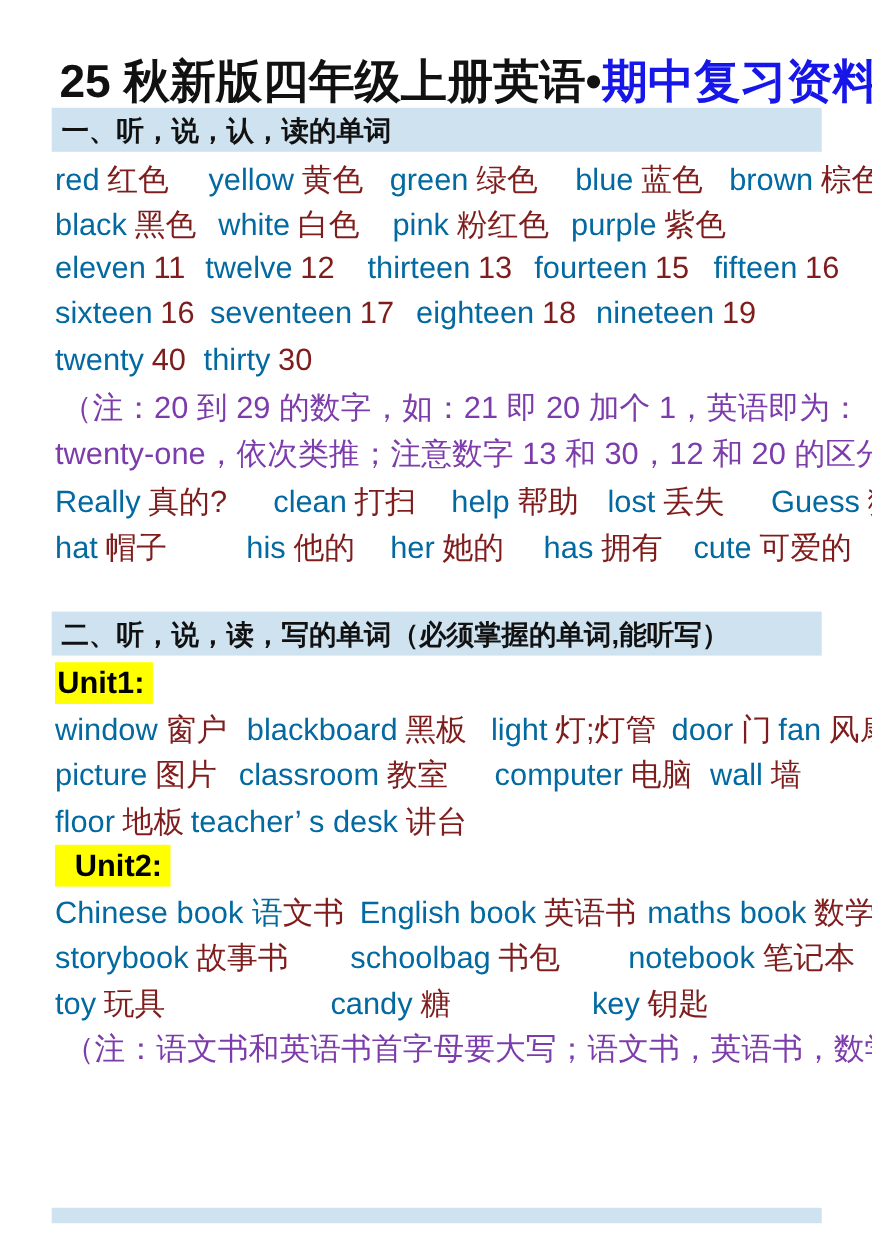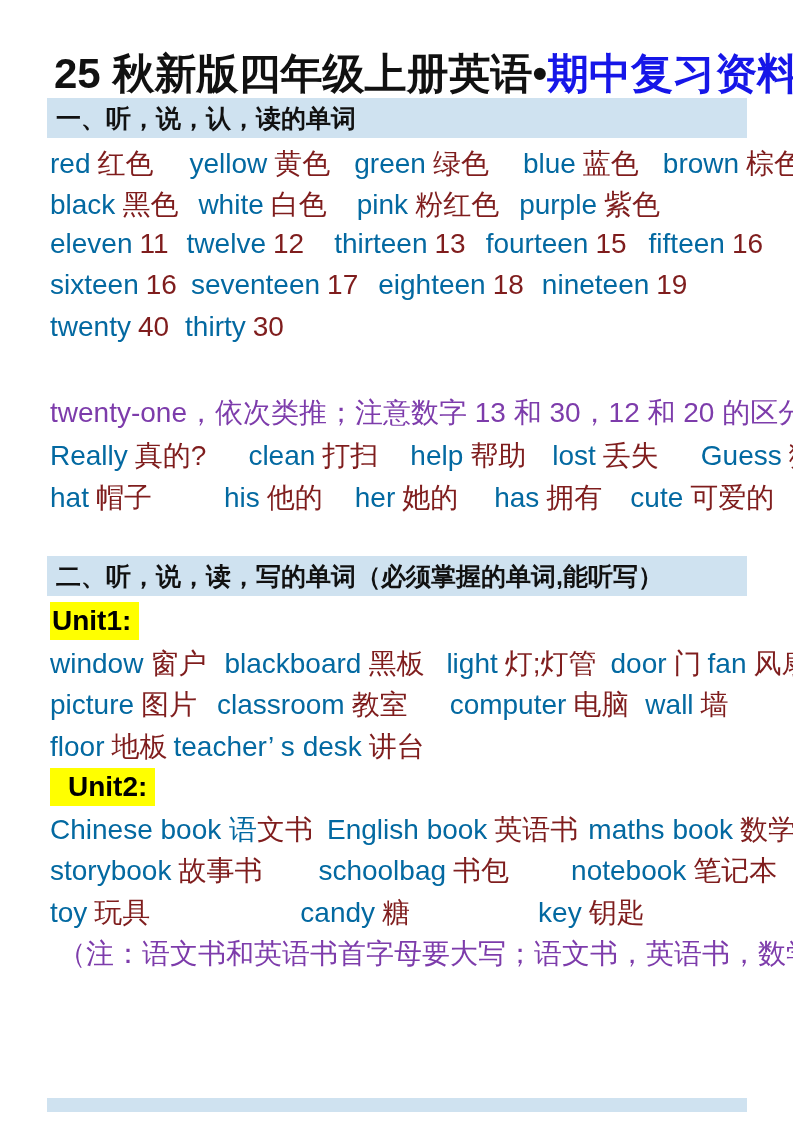--- a/index.html
+++ b/index.html
@@ -53,20 +53,21 @@
   <div class="bar" style="top:98px;text-align:center;">
     <span>一、听，说，认，读的单词</span>
   </div>
 
   <div class="row" style="top:145px;"><span class="pair" style="margin-right: 36px;"><span class="en">red</span><span class="zh">红色</span></span><span class="pair" style="margin-right: 24px;"><span class="en">yellow</span><span class="zh">黄色</span></span><span class="pair" style="margin-right: 34px;"><span class="en">green</span><span class="zh">绿色</span></span><span class="pair" style="margin-right: 24px;"><span class="en">blue</span><span class="zh">蓝色</span></span><span class="pair"><span class="en">brown</span><span class="zh">棕色</span></span></div>
   <div class="row" style="top:186px;"><span class="pair" style="margin-right: 20px;"><span class="en">black</span><span class="zh">黑色</span></span><span class="pair" style="margin-right: 30px;"><span class="en">white</span><span class="zh">白色</span></span><span class="pair" style="margin-right: 20px;"><span class="en">pink</span><span class="zh">粉红色</span></span><span class="pair"><span class="en">purple</span><span class="zh">紫色</span></span></div>
   <div class="row" style="top:228px;"><span class="pair" style="margin-right: 18px;"><span class="en">eleven</span><span class="zh">11</span></span><span class="pair" style="margin-right: 30px;"><span class="en">twelve</span><span class="zh">12</span></span><span class="pair" style="margin-right: 20px;"><span class="en">thirteen</span><span class="zh">13</span></span><span class="pair" style="margin-right: 22px;"><span class="en">fourteen</span><span class="zh">15</span></span><span class="pair"><span class="en">fifteen</span><span class="zh">16</span></span></div>
   <div class="row" style="top:269px;"><span class="pair" style="margin-right: 14px;"><span class="en">sixteen</span><span class="zh">16</span></span><span class="pair" style="margin-right: 20px;"><span class="en">seventeen</span><span class="zh">17</span></span><span class="pair" style="margin-right: 18px;"><span class="en">eighteen</span><span class="zh">18</span></span><span class="pair"><span class="en">nineteen</span><span class="zh">19</span></span></div>
   <div class="row" style="top:311px;"><span class="pair" style="margin-right: 16px;"><span class="en">twenty</span><span class="zh">40</span></span><span class="pair"><span class="en">thirty</span><span class="zh">30</span></span></div>
 
+  <div class="note" style="left:56px; top:352px;">（注：20 到 29 的数字，如：21 即 20 加个 1，英语即为：</div>
   <div class="note" style="left:50px; top:394px;">twenty-one，依次类推；注意数字 13 和 30，12 和 20 的区分）</div>
 
   <div class="row" style="top:437px;"><span class="pair" style="margin-right: 42px;"><span class="en">Really</span><span class="zh">真的?</span></span><span class="pair" style="margin-right: 32px;"><span class="en">clean</span><span class="zh">打扫</span></span><span class="pair" style="margin-right: 26px;"><span class="en">help</span><span class="zh">帮助</span></span><span class="pair" style="margin-right: 42px;"><span class="en">lost</span><span class="zh">丢失</span></span><span class="pair"><span class="en">Guess</span><span class="zh">猜</span></span></div>
   <div class="row" style="top:479px;"><span class="pair" style="margin-right: 72px;"><span class="en">hat</span><span class="zh">帽子</span></span><span class="pair" style="margin-right: 32px;"><span class="en">his</span><span class="zh">他的</span></span><span class="pair" style="margin-right: 36px;"><span class="en">her</span><span class="zh">她的</span></span><span class="pair" style="margin-right: 28px;"><span class="en">has</span><span class="zh">拥有</span></span><span class="pair"><span class="en">cute</span><span class="zh">可爱的</span></span></div>
 
   <div class="bar" style="top:556px;">
     <span>二、听，说，读，写的单词（必须掌握的单词,能听写）</span>
   </div>
 
   <div class="unit" style="top:602px;">Unit1:</div>

